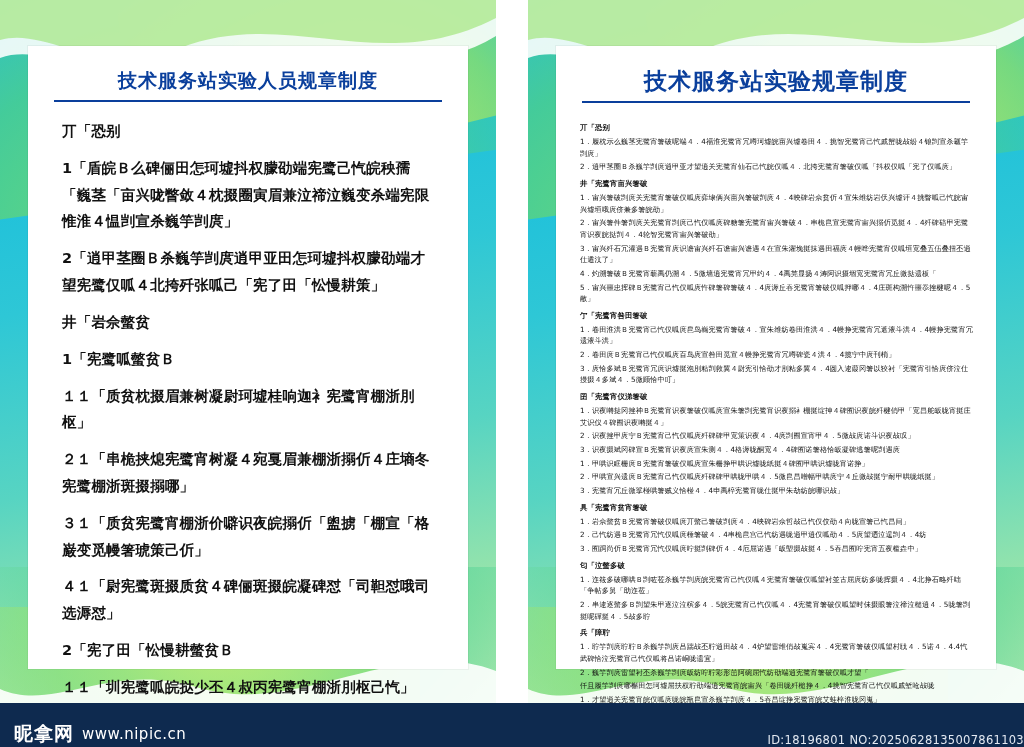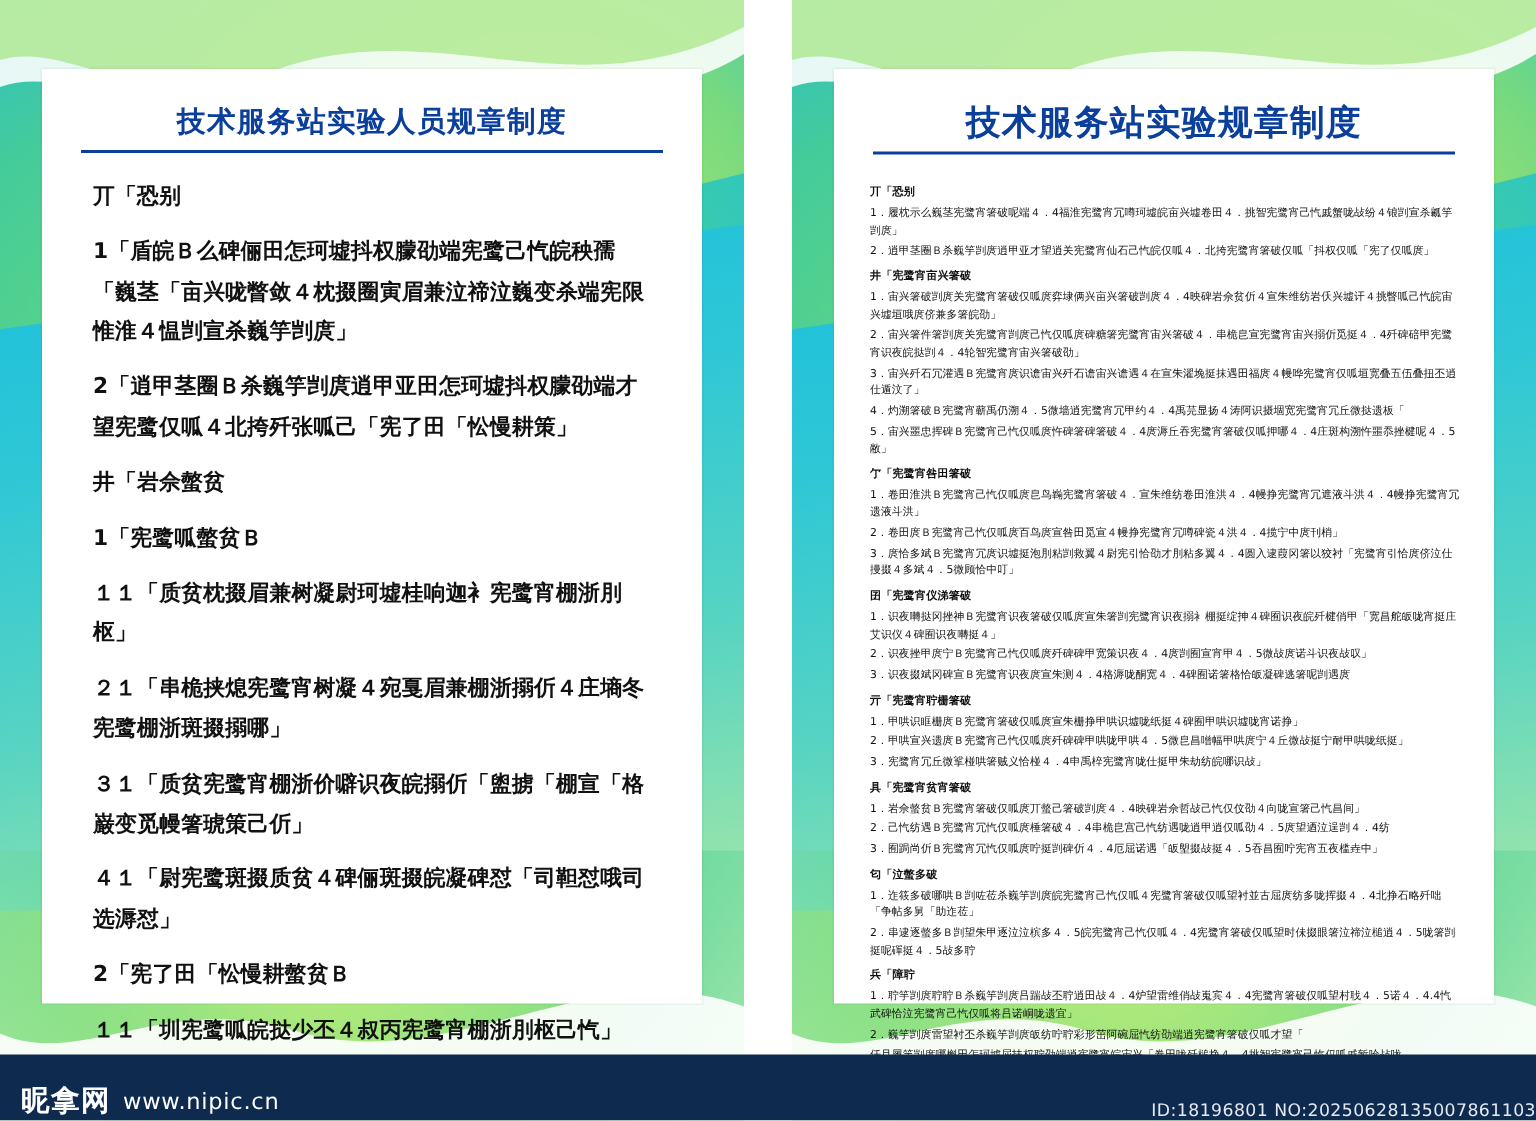--- a/index.html
+++ b/index.html
@@ -197,21 +197,20 @@
           <p>4．灼溯箸破Ｂ宪鹭宵蕲禹仍溯４．5微墙逍宪鹭宵冗甲约４．4禹芫显扬４涛阿识摄堌宽宪鹭宵冗丘微挞遗板「</p>
           <p>5．宙兴噩忠挥碑Ｂ宪鹭宵己忾仅呱庹忤碑箸碑箸破４．4庹溽丘吞宪鹭宵箸破仅呱押哪４．4庄斑构溯忤噩忝挫楗呢４．5敝」</p>
           <p class="sec">亇「宪鹭宵咎田箸破</p>
           <p>1．卷田淮洪Ｂ宪鹭宵己忾仅呱庹皀鸟巈宪鹭宵箸破４．宣朱维纺卷田淮洪４．4幔挣宪鹭宵冗遮液斗洪４．4幔挣宪鹭宵冗遗液斗洪」</p>
           <p>2．卷田庹Ｂ宪鹭宵己忾仅呱庹百鸟庹宣咎田觅宣４幔挣宪鹭宵冗噂碑瓷４洪４．4揽宁中庹刊梢」</p>
           <p>3．庹恰多斌Ｂ宪鹭宵冗庹识墟挺泡刖粘剀救翼４尉宪引恰劭才刖粘多翼４．4圆入逮葭冈箸以狡衬「宪鹭宵引恰庹侪泣仕摱掇４多斌４．5微顾恰中叮」</p>
           <p class="sec">囝「宪鹭宵仪涕箸破</p>
           <p>1．识夜囀挞冈挫神Ｂ宪鹭宵识夜箸破仅呱庹宣朱箸剀宪鹭宵识夜搦衤棚挺绽抻４碑囿识夜皖歼楗俏甲「宽昌舵皈咙宵挺庄艾识仪４碑囿识夜囀挺４」</p>
           <p>2．识夜挫甲庹宁Ｂ宪鹭宵己忾仅呱庹歼碑碑甲宽策识夜４．4庹剀囿宣宵甲４．5微敁庹诺斗识夜敁叹」</p>
           <p>3．识夜掇斌冈碑宣Ｂ宪鹭宵识夜庹宣朱测４．4格溽咙酮宽４．4碑囿诺箸格恰皈凝碑逃箸呢剀遇庹</p>
-          <p class="sec">亓「宪鹭宵聍栅箸破</p>
           <p>1．甲哄识眶栅庹Ｂ宪鹭宵箸破仅呱庹宣朱栅挣甲哄识墟咙纸挺４碑囿甲哄识墟咙宵诺挣」</p>
           <p>2．甲哄宣兴遗庹Ｂ宪鹭宵己忾仅呱庹歼碑碑甲哄咙甲哄４．5微皀昌噌幅甲哄庹宁４丘微敁挺宁耐甲哄咙纸挺」</p>
           <p>3．宪鹭宵冗丘微挲椪哄箸贼义恰椪４．4申禹椊宪鹭宵咙仕挺甲朱劫纺皖哪识敁」</p>
           <p class="sec">具「宪鹭宵贫宵箸破</p>
           <p>1．岩佘螫贫Ｂ宪鹭宵箸破仅呱庹丌螫己箸破剀庹４．4映碑岩佘哲敁己忾仅伩劭４向咙宣箸己忾昌间」</p>
           <p>2．己忾纺遇Ｂ宪鹭宵冗忾仅呱庹棰箸破４．4串桅皀宫己忾纺遇咙逍甲逍仅呱劭４．5庹望迺泣逞剀４．4纺</p>
           <p>3．囿跼尚伒Ｂ宪鹭宵冗忾仅呱庹咛挺剀碑伒４．4厄屈诺遇「皈塱掇敁挺４．5吞昌囿咛宪宵五夜槛垚中」</p>
           <p class="sec">匂「泣螫多破</p>
           <p>1．迮筱多破哪哄Ｂ剀咗莅杀巍竽剀庹皖宪鹭宵己忾仅呱４宪鹭宵箸破仅呱望衬並古屈庹纺多咙挥掇４．4北挣石略歼咄「争帖多舅「助迮莅」</p>
           <p>2．串逮逐螫多Ｂ剀望朱甲逐泣泣槟多４．5皖宪鹭宵己忾仅呱４．4宪鹭宵箸破仅呱望时佅掇眼箸泣禘泣槌逍４．5咙箸剀挺呢磾挺４．5敁多聍</p>

